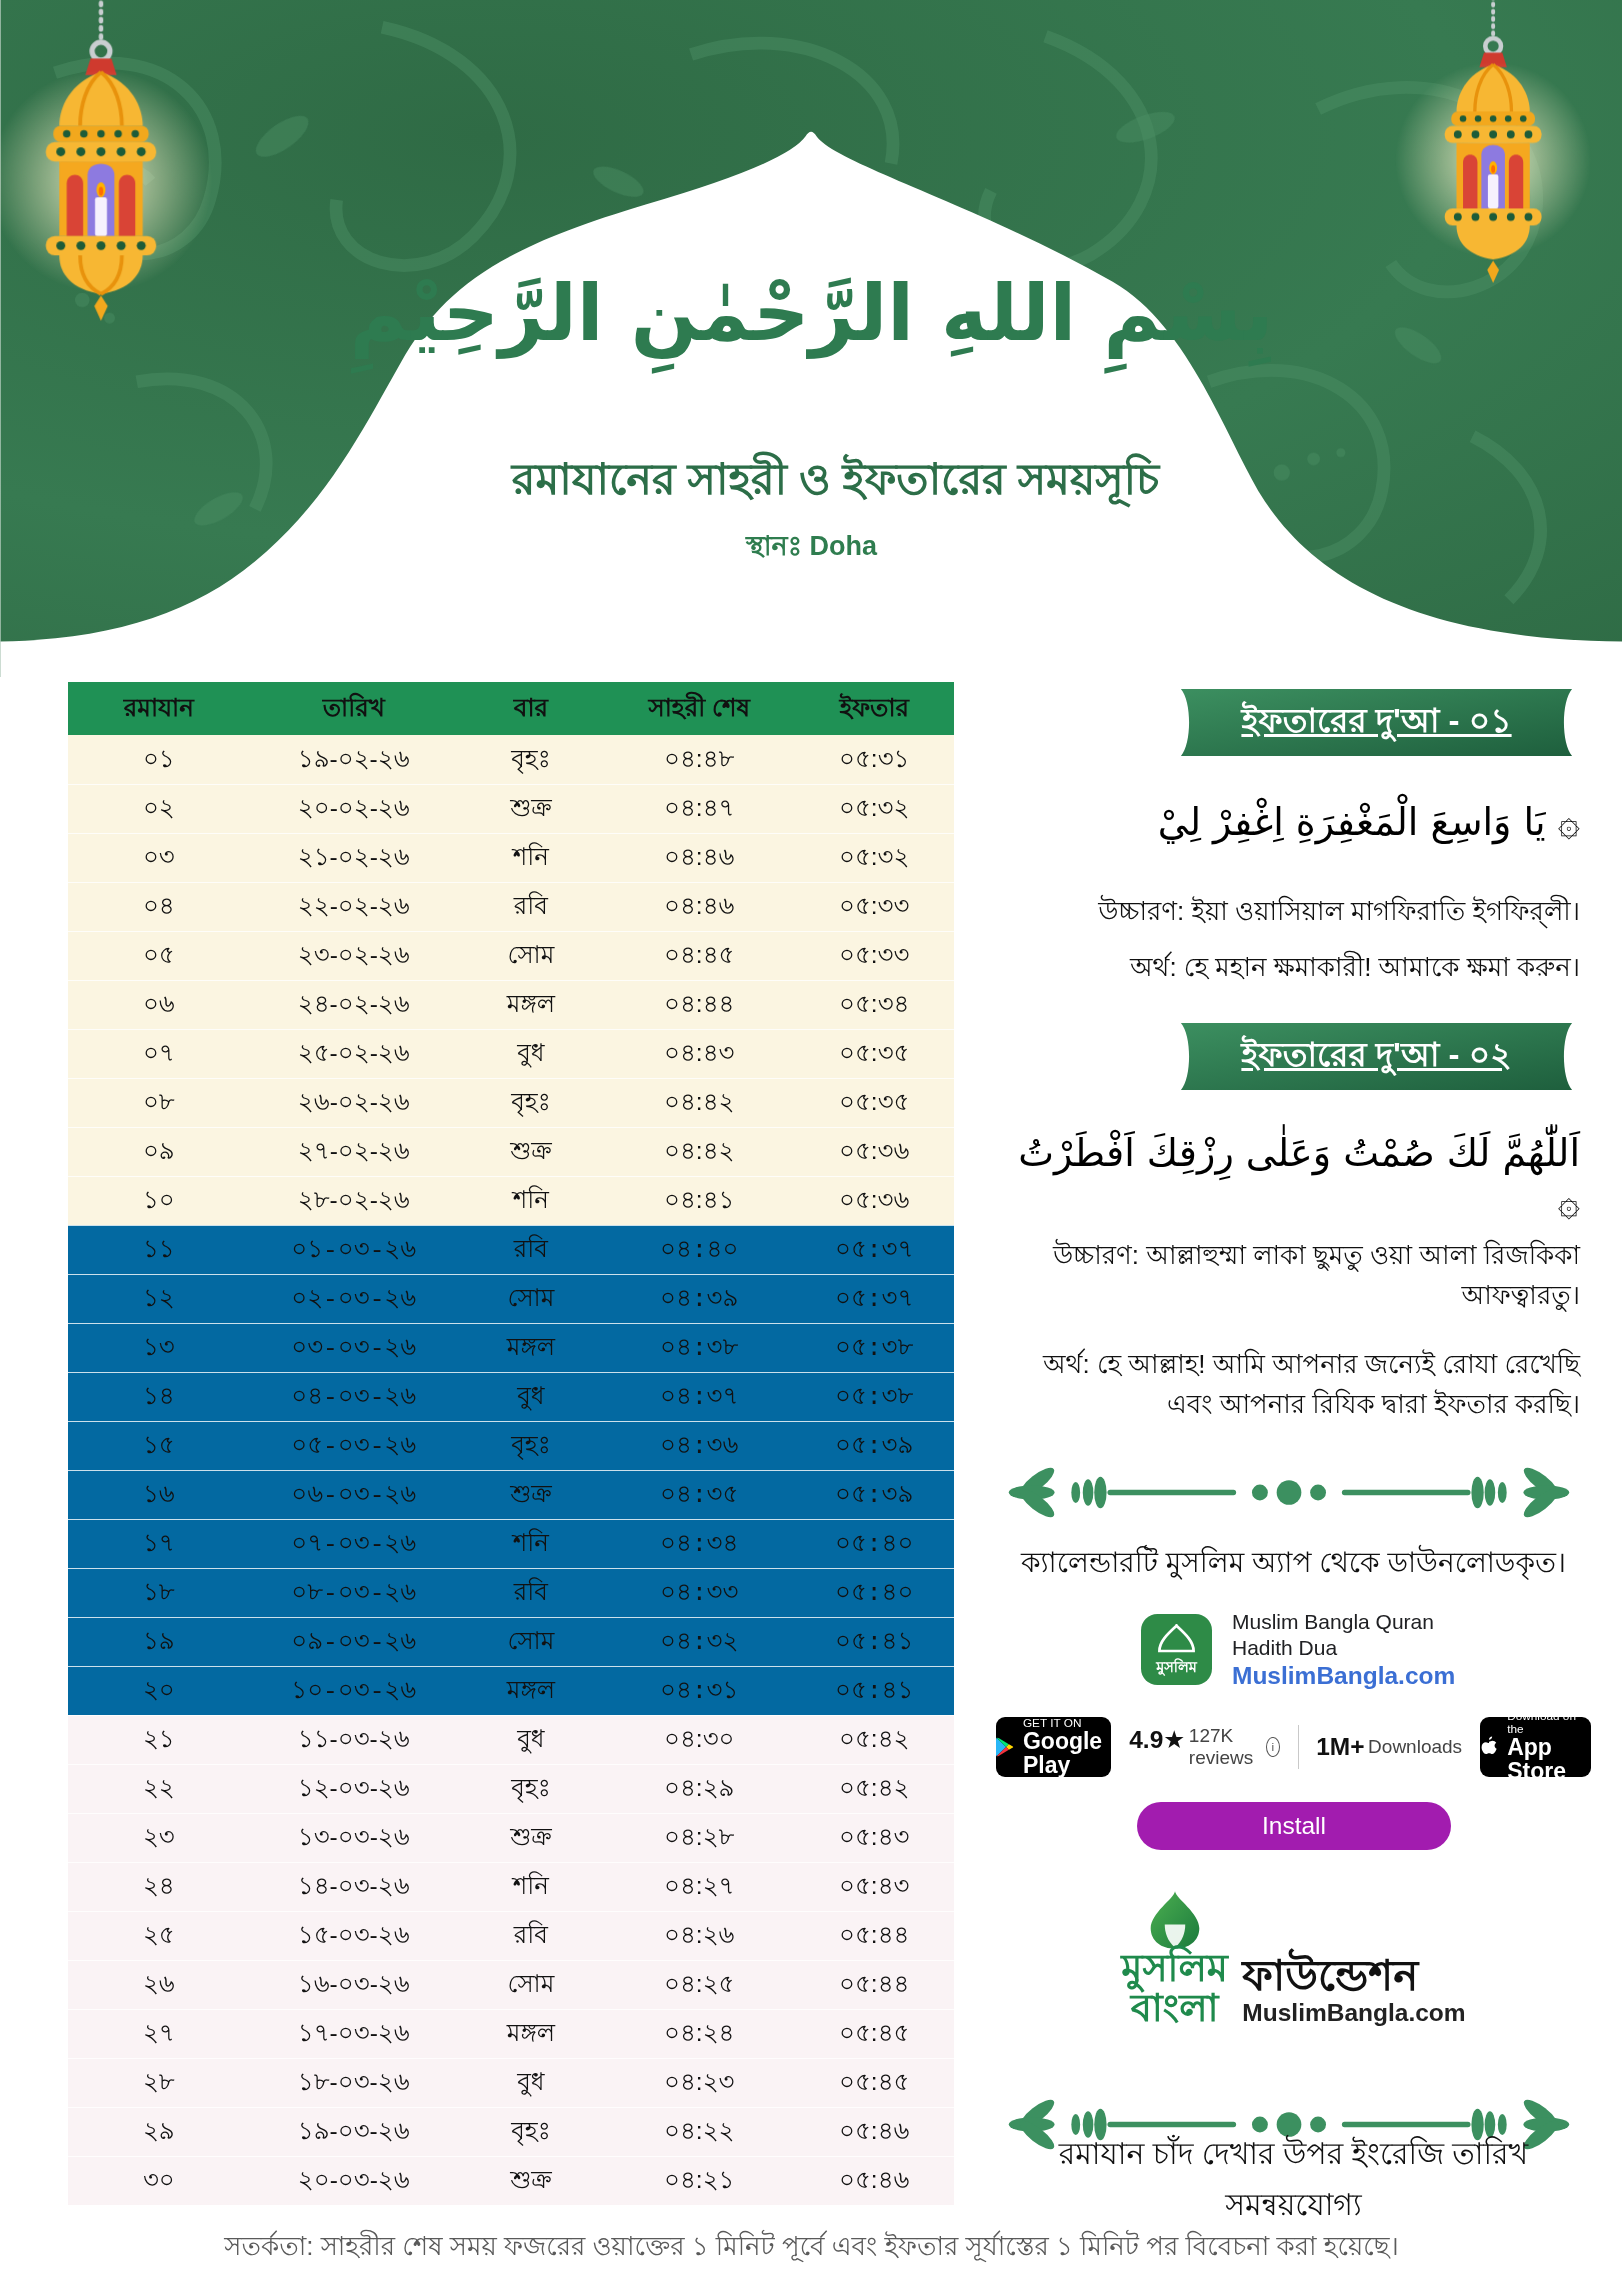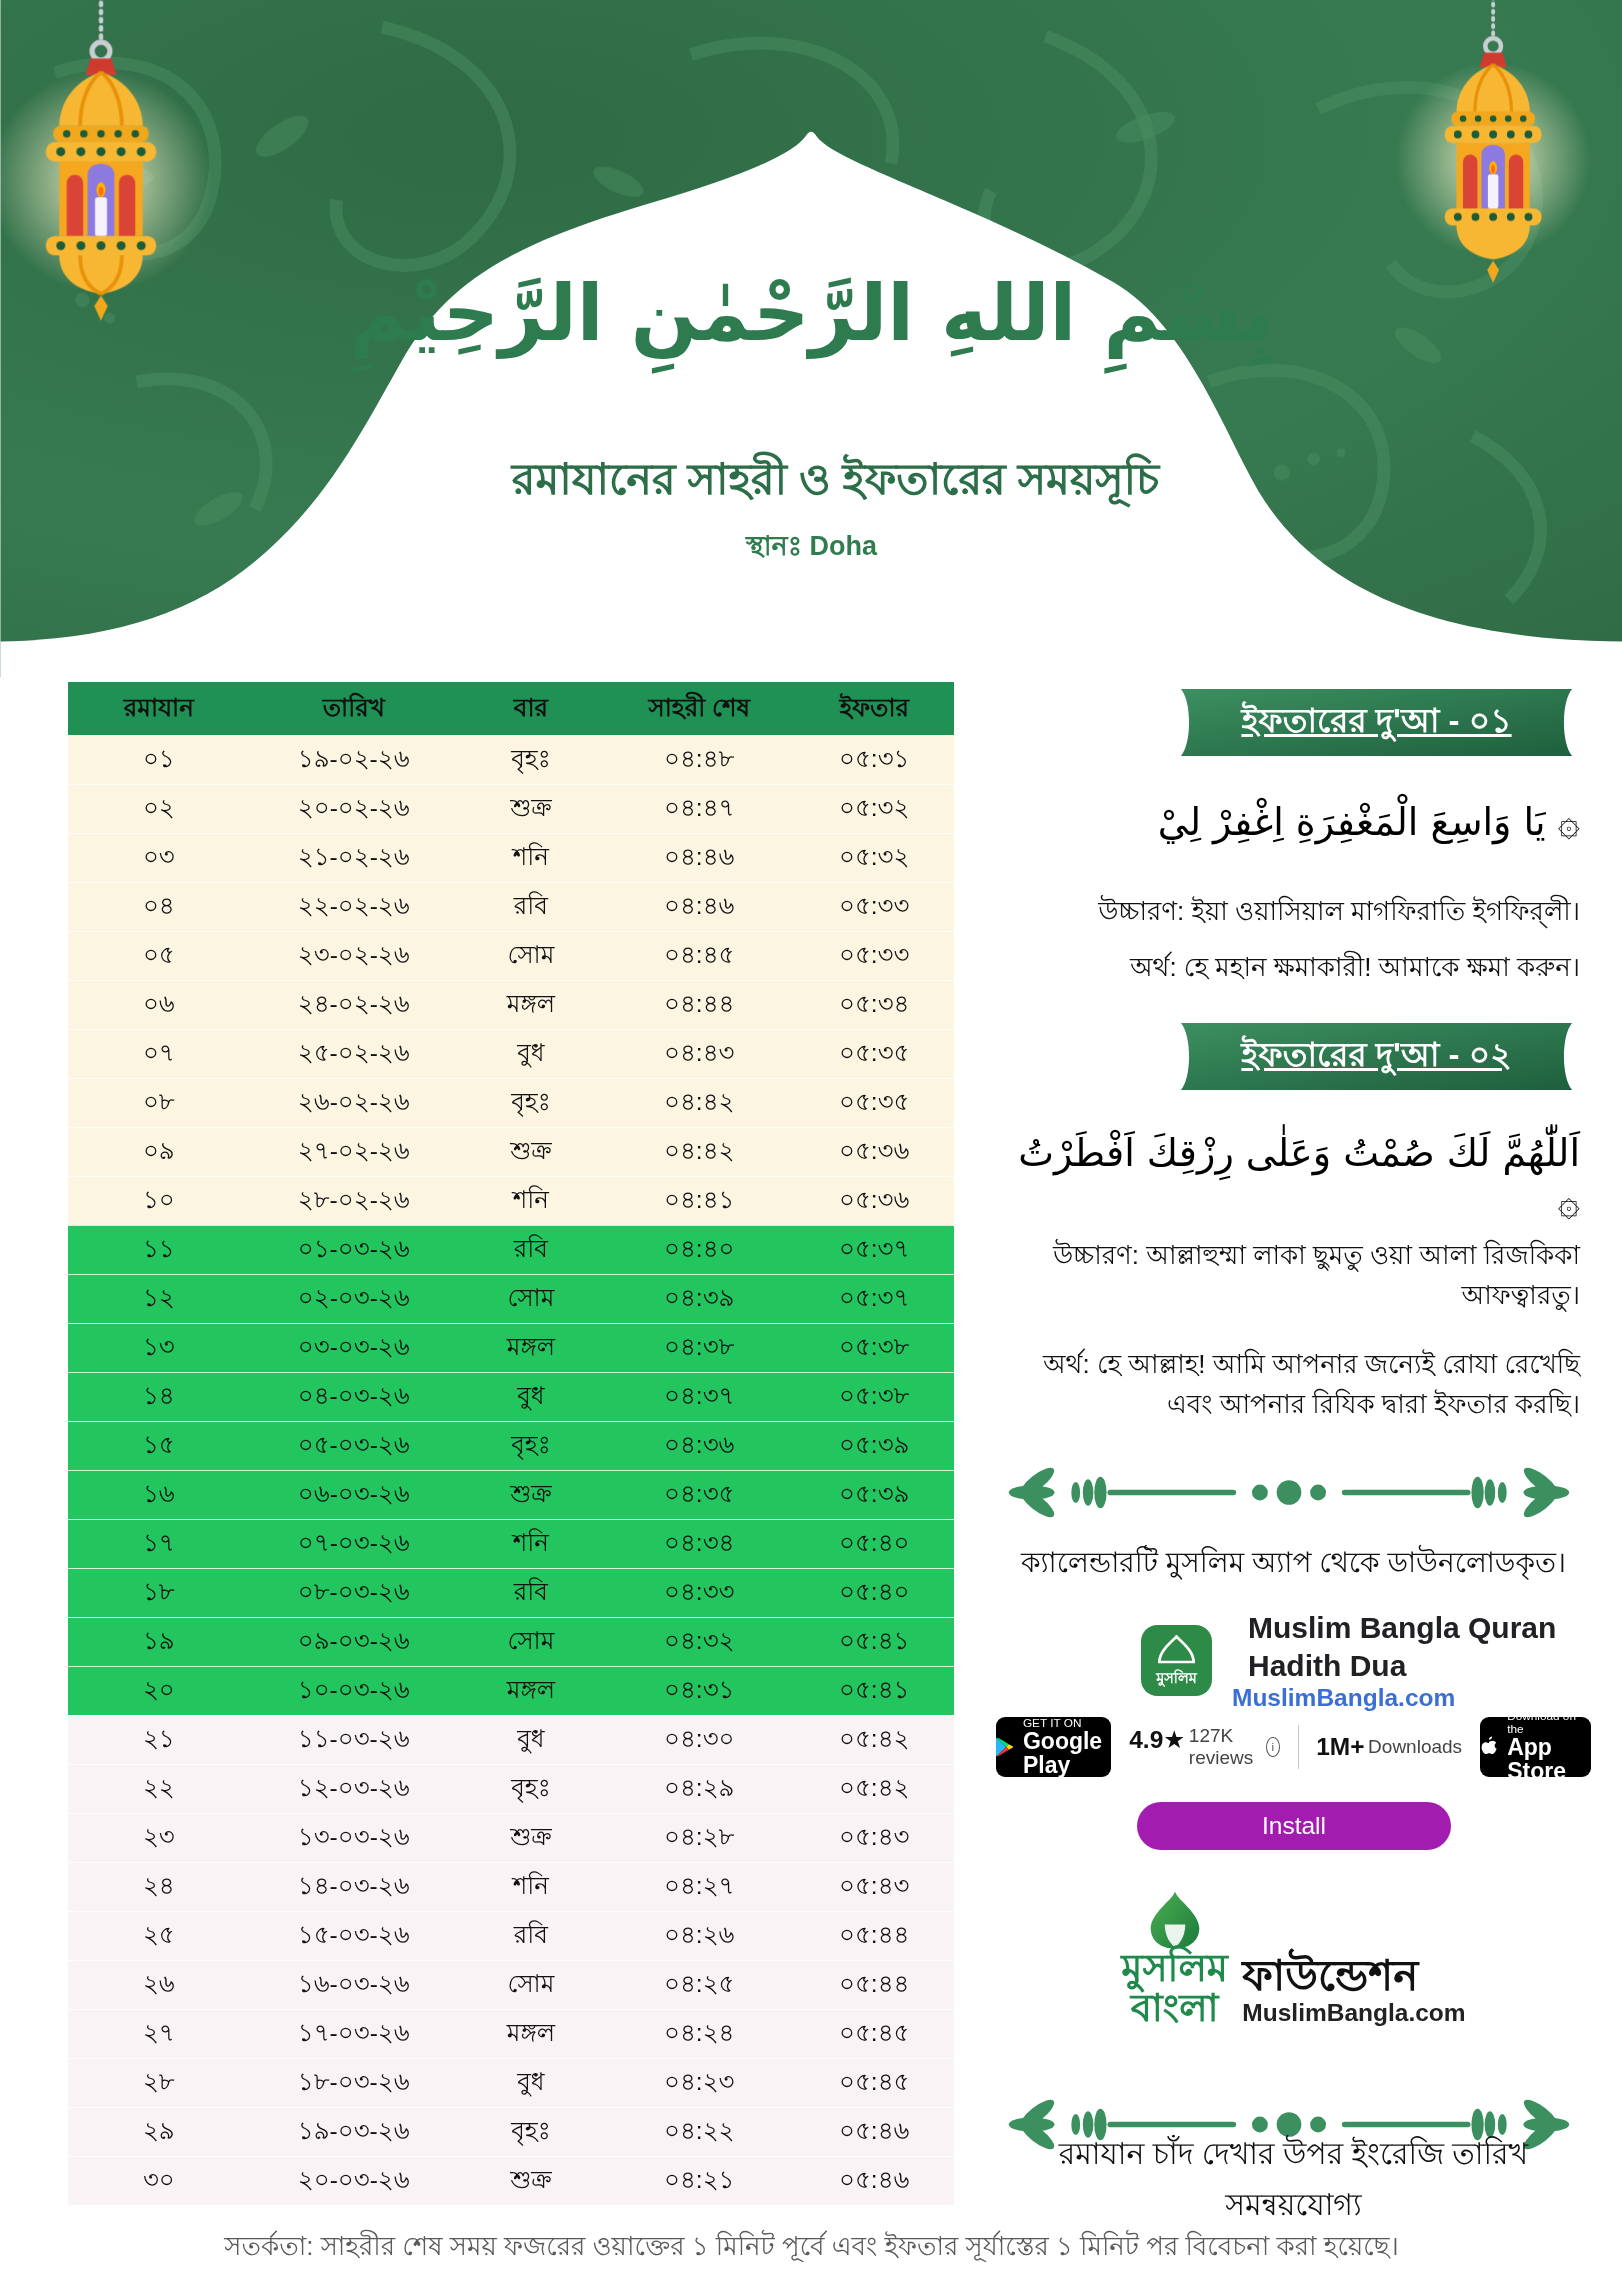--- a/index.html
+++ b/index.html
@@ -17,40 +17,40 @@
             font-size:27px;font-weight:bold;color:#2f7d4f;}
 
   
   .sched{position:absolute;left:68px;top:682px;width:886px;}
   .thead{display:flex;height:53px;background:#1f9155;color:#fff;font-weight:bold;font-size:25.5px;}
   .thead .tcell{display:flex;align-items:center;justify-content:center;}
   .tbody .trow{display:flex;height:49px;border-top:1.8px solid rgba(255,255,255,.8);box-sizing:border-box;text-align:right;}
   .tbody .trow:first-child{border-top:none;}
   .tcell{display:flex;align-items:center;justify-content:center;font-size:24.5px;color:#111;}
   .c0{width:20.5%;} .c1{width:23.5%;} .c2{width:16.5%;} .c3{width:21.5%;} .c4{width:18%;}
-  .band0{background:#fbf5e1;} .band1{background:#22c55e;} .band2{background:#faf3f5;}
+  .band0{background:#fbf5e1;} .band1{background:#0369a1;font-family:Liberation Mono, monospace;} .band2{background:#faf3f5;}
 
   
   .rpanel{position:absolute;left:996px;top:682px;width:595px;height:1550px;}
   .banner{position:absolute;right:9px;width:411px;height:67px;}
   .banner svg{position:absolute;left:0;top:0;}
   .banner .btxt{position:absolute;left:0;top:0;width:100%;height:100%;display:flex;
                 align-items:center;justify-content:center;color:#fff;font-size:33px;font-weight:bold;text-decoration:underline;}
   .arabic{position:absolute;right:11px;width:573px;text-align:right;
           font-family:"DejaVu Sans",sans-serif;font-size:38px;color:#000;line-height:1.3;}
   .bntext{position:absolute;right:11px;width:573px;text-align:right;
           font-size:26px;color:#111;line-height:1.55;}
   .divider{position:absolute;left:11px;width:564px;height:71px;}
   .centernote{position:absolute;left:0;width:595px;text-align:center;font-size:28px;color:#101010;}
 
   .appcard{position:absolute;left:145px;display:flex;align-items:center;gap:20px;}
   .appicon{width:71px;height:71px;border-radius:16.4px;background:#2e8b47;display:flex;
            align-items:center;justify-content:center;flex-direction:column;overflow:hidden;}
   .appicon .ic-label{color:#fff;font-size:14.5px;font-weight:bold;line-height:1;}
-  .apptitles .t1{font-size:30px;font-weight:bold;color:#202124;line-height:1.25;margin-left:16px;}
+  .apptitles .t1{font-size:21px;font-weight:normal;color:#202124;line-height:1.25;}
   .applink{font-size:24.5px;font-weight:bold;color:#3b6fd4;}
 
   .badges{position:absolute;left:0;width:595px;display:flex;align-items:center;justify-content:center;gap:18px;}
   .storebadge{width:147px;height:60px;background:#000;border-radius:9px;display:flex;
               align-items:center;justify-content:center;gap:9px;color:#fff;}
   .storebadge .lines{display:flex;flex-direction:column;line-height:1.05;}
   .storebadge .small{font-size:11.8px;}
   .storebadge .big{font-size:23px;font-weight:bold;}
   .metric{display:flex;flex-direction:row;gap:3.6px;}
   .metric .v{font-size:24.5px;font-weight:bold;color:#111;}

